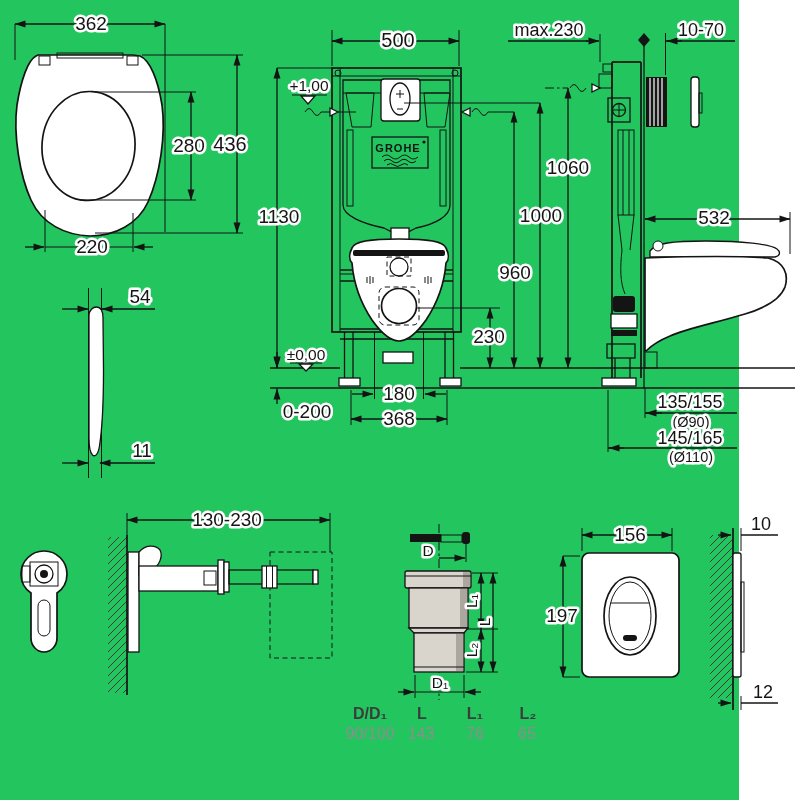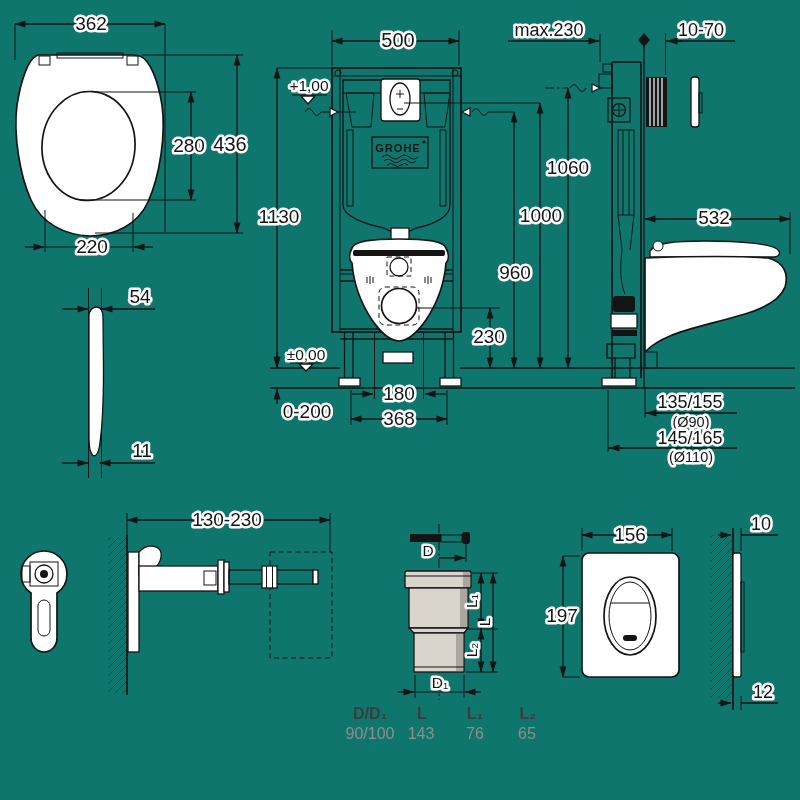--- a/index.html
+++ b/index.html
@@ -1,16 +1,16 @@
 <!DOCTYPE html>
 <html><head>
 <meta charset="utf-8">
 <style>
   html,body{margin:0;padding:0;background:#fff}
-  .stage{width:800px;height:800px;position:relative;background:#0f766e}
+  .stage{width:739px;height:800px;position:relative;background:#22c55e}
   svg{display:block}
   text{font-family:"Liberation Sans","DejaVu Sans",sans-serif;fill:#141414}
   .f14{font-size:14.5px}.f15{font-size:15.5px}.f16{font-size:16px}
   .f18{font-size:18px}.f19{font-size:19px}.f20{font-size:20px}.f11{font-size:11px;letter-spacing:1px}
   .mid{text-anchor:middle}.bold{font-weight:bold}
   .halo{paint-order:stroke;stroke:#fff;stroke-width:5px;stroke-linejoin:round}
   .gray{fill:#8e8e8e}.hdr{fill:#3c3c3c}
   .ln{fill:none;stroke:#141414;stroke-width:1.3}
   .lw1{stroke-width:1}.lw2{stroke-width:1.7}
   .wf{fill:#fff}.bf{fill:#141414;stroke:none}

